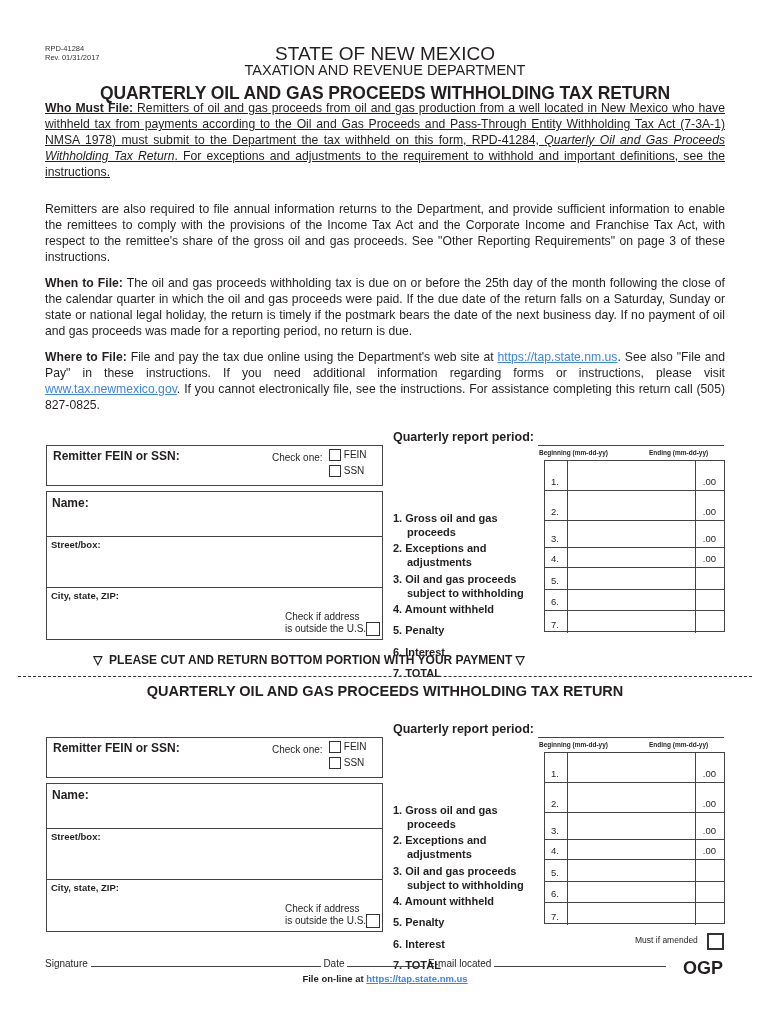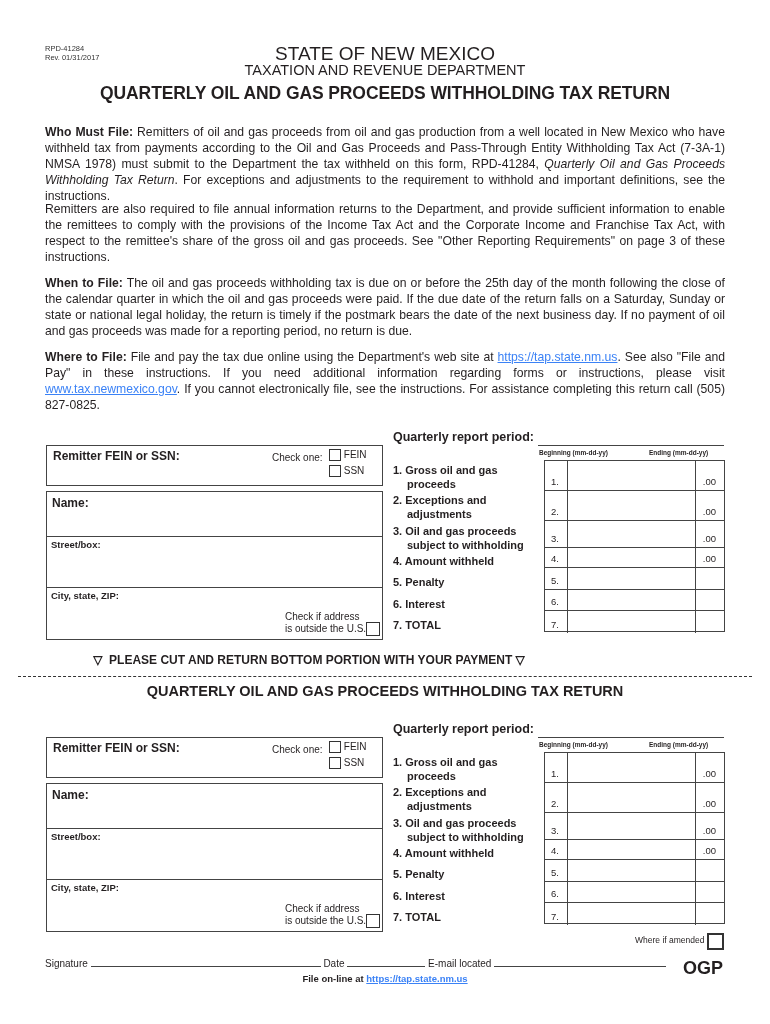--- a/index.html
+++ b/index.html
@@ -12,21 +12,21 @@
   .para { left:45px; width:680px; font-size:12.2px; line-height:16px; text-align:justify; }
   .para b { font-weight:bold; }
   .link { color:#3b82f6; text-decoration:underline; cursor:pointer; }
   .box { border:1.5px solid #444; box-sizing:border-box; }
   .lbl-b { font-weight:bold; font-size:12px; }
   .lbl-s { font-weight:bold; font-size:9.5px; }
   .small { font-size:10px; }
   .cb { display:inline-block; width:12px; height:12px; border:1.2px solid #333; box-sizing:border-box; vertical-align:middle; cursor:pointer; }
   .qrp { font-size:12.5px; font-weight:bold;text-align:center; }
   .colhdr { font-size:6.5px; font-weight:bold; }
-  .item { font-size:11px; font-weight:bold; line-height:14px; }
+  .item { font-size:11px; font-weight:bold; line-height:14px;margin-top:48px; }
   .tbl { border:1.5px solid #444; box-sizing:border-box; }
   .row { position:absolute; left:0; right:0; border-bottom:1.5px solid #444; box-sizing:border-box; }
   .row:last-child { border-bottom:none; }
   .rnum { position:absolute; left:6px; bottom:3px; font-size:9.5px; }
   .rdiv1 { position:absolute; left:22px; top:0; bottom:0; border-left:1.2px solid #444; }
   .rdiv2 { position:absolute; left:150px; top:0; bottom:0; border-left:1.2px solid #444; }
   .cents { position:absolute; right:8px; bottom:3px; font-size:9.5px; }
   .cutline { left:18px; width:734px; top:676px; border-top:1.8px dashed #333; }
   .cuttext { left:0; width:618px; text-align:center; top:653px; font-size:12px; font-weight:bold; }
   .title2 { left:0; width:770px; text-align:center; top:683px; font-size:14.5px; font-weight:bold; }
@@ -36,21 +36,21 @@
 <body>
 
 <div class="abs formid">
   <div>RPD-41284</div>
   <div>Rev. 01/31/2017</div>
 </div>
 <div class="abs hdr1">STATE OF NEW MEXICO</div>
 <div class="abs hdr2">TAXATION AND REVENUE DEPARTMENT</div>
 <div class="abs title">QUARTERLY OIL AND GAS PROCEEDS WITHHOLDING TAX RETURN</div>
 
-<div class="abs para" style="top:124px;">
+<div class="abs para" style="top:100px;text-decoration:underline;">
   <b>Who Must File:</b><span> Remitters of oil and gas proceeds from oil and gas production from a well located in New Mexico who have withheld tax from payments according to the Oil and Gas Proceeds and Pass-Through Entity Withholding Tax Act (7-3A-1) NMSA 1978) must submit to the Department the tax withheld on this form, RPD-41284, </span><i>Quarterly Oil and Gas Proceeds Withholding Tax Return</i><span>. For exceptions and adjustments to the requirement to withhold and important definitions, see the instructions.</span>
 </div>
 <div class="abs para" style="top:201px;">Remitters are also required to file annual information returns to the Department, and provide sufficient information to enable the remittees to comply with the provisions of the Income Tax Act and the Corporate Income and Franchise Tax Act, with respect to the remittee's share of the gross oil and gas proceeds. See "Other Reporting Requirements" on page 3 of these instructions.</div>
 <div class="abs para" style="top:275px;">
   <b>When to File:</b><span> The oil and gas proceeds withholding tax is due on or before the 25th day of the month following the close of the calendar quarter in which the oil and gas proceeds were paid. If the due date of the return falls on a Saturday, Sunday or state or national legal holiday, the return is timely if the postmark bears the date of the next business day. If no payment of oil and gas proceeds was made for a reporting period, no return is due.</span>
 </div>
 <div class="abs para" style="top:349px;">
   <b>Where to File:</b><span> File and pay the tax due online using the Department's web site at </span><span class="link">https://tap.state.nm.us</span><span>. See also "File and Pay" in these instructions. If you need additional information regarding forms or instructions, please visit </span><span class="link">www.tax.newmexico.gov</span><span>. If you cannot electronically file, see the instructions. For assistance completing this return call (505) 827-0825.</span>
 </div>
 
@@ -297,21 +297,21 @@
 </div>
 
 <div class="abs cuttext">
   <span>▽</span>
   &nbsp;<span>PLEASE CUT AND RETURN BOTTOM PORTION WITH YOUR PAYMENT</span>
   <span>▽</span>
 </div>
 <div class="abs cutline"></div>
 <div class="abs title2">QUARTERLY OIL AND GAS PROCEEDS WITHHOLDING TAX RETURN</div>
 
-<div class="abs" style="left:635px; top:935px; font-size:8.5px;">Where if amended</div>
+<div class="abs" style="left:635px; top:935px; font-size:8.5px;">Must if amended</div>
 <span class="cb abs" style="left:707px; top:933px; width:17px; height:17px; border-width:2px;"></span>
 <div class="abs" style="left:45px; top:956px; font-size:10px; white-space:nowrap;">
   <span>Signature</span>
   <span class="sigline" style="width:230px;"></span>
   <span>Date</span>
   <span class="sigline" style="width:78px;"></span>
   <span>E-mail located</span>
   <span class="sigline" style="width:172px;"></span>
 </div>
 <div class="abs" style="left:683px; top:958px; font-size:18px; font-weight:bold;">OGP</div>

